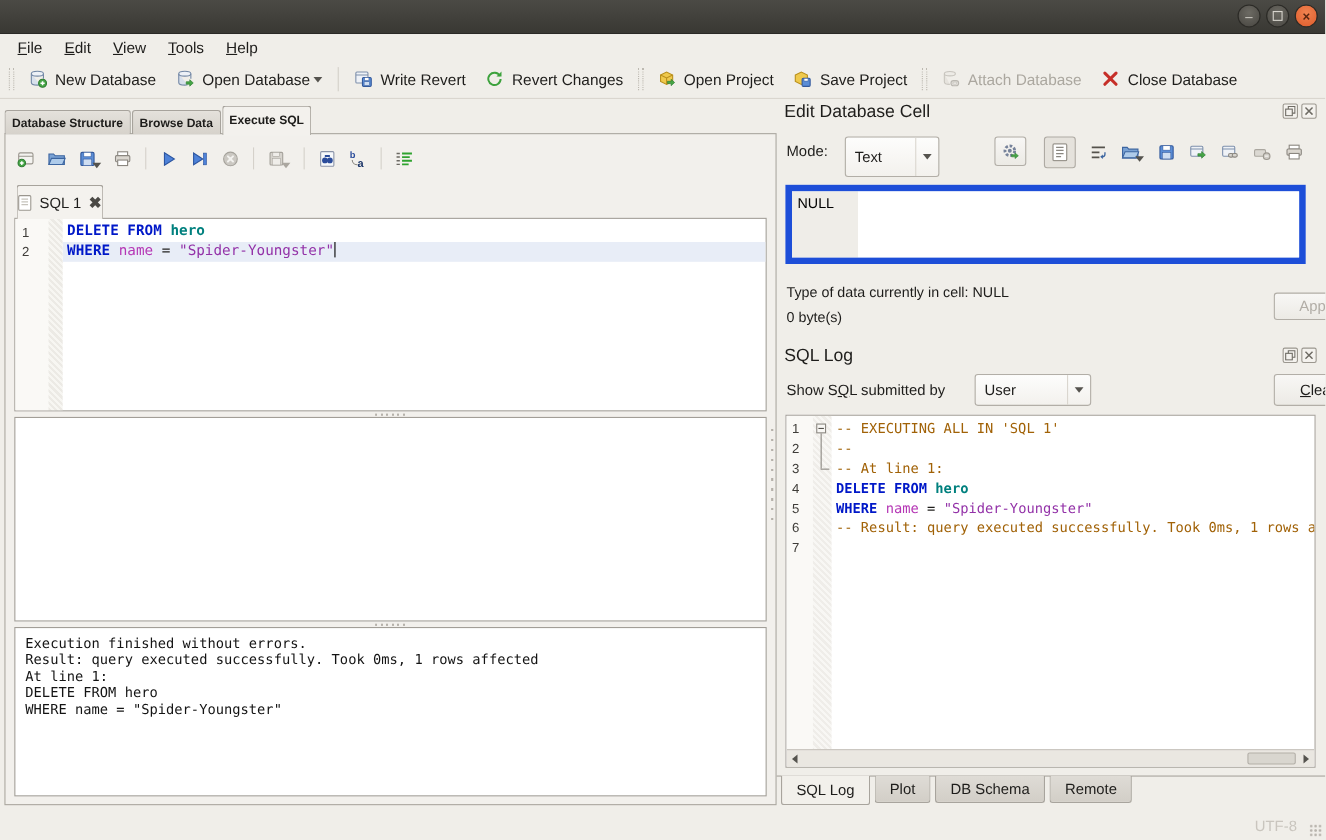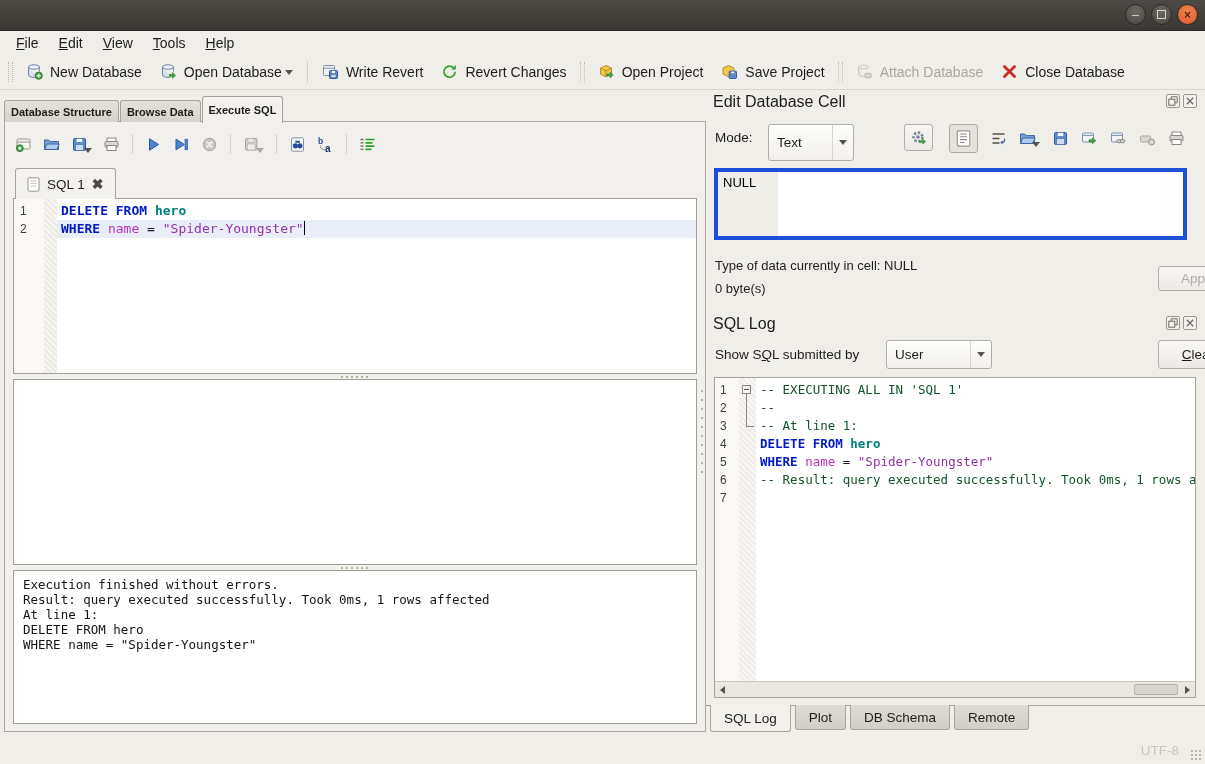--- a/index.html
+++ b/index.html
@@ -39,40 +39,40 @@
   .mtab{height:22px;box-sizing:border-box;padding:0 6px;display:flex;align-items:center;font-size:11px;
     background:linear-gradient(#E4E1DB,#D6D2CB);border:1px solid #A7A39C;border-bottom:none;border-radius:3px 3px 0 0;margin-right:1px;font-weight:bold;}
   .mtab.active{height:27px;background:#F3F1ED;margin-bottom:-1px;z-index:7;}
 
   
   .left-frame{position:absolute;left:4px;top:121px;width:702px;height:611px;box-sizing:border-box;
     border:1px solid #ABA7A0;background:#F2F0EC;}
   .sqlbar{position:absolute;left:10px;top:9px;height:26px;display:flex;align-items:center;gap:11px;}
   .sqlbar .sep{width:1px;height:20px;background:#D5D1CA;margin:0 1px;}
   .sqltabs{position:absolute;left:10px;top:46px;height:31px;display:flex;z-index:3;}
-  .sqltab{display:flex;align-items:center;gap:7px;padding:0 11px;font-size:13.5px;background:#F4F2EE;
+  .sqltab{display:flex;align-items:center;gap:7px;padding:0 0;font-size:13.5px;background:#F4F2EE;
     border:1px solid #A7A39C;border-bottom:none;border-radius:3px 3px 0 0;}
   .sqltab .x{font-weight:bold;color:#4B4945;font-size:14px;}
 
   .editor{position:absolute;left:8px;top:76px;width:684px;height:176px;box-sizing:border-box;border:1px solid #A29E97;
     background:#fff;display:flex;font-family:"DejaVu Sans Mono",monospace;font-size:13px;}
   .ed-gutter{width:30px;background:#FAF9F6;color:#3F3D39;font-family:"Liberation Sans",sans-serif;font-size:12px;
     padding:3px 0 0 6px;box-sizing:border-box;}
   .ed-gutter div{height:18px;line-height:18px;}
   .ed-fold{width:13px;background:repeating-linear-gradient(45deg,#ECEAE5 0 2px,#F7F6F2 2px 4px);}
   .ed-code{flex:1;padding-top:3px;overflow:hidden;}
   .ed-line{height:18px;line-height:18px;padding-left:4px;white-space:pre;}
   .ed-line.current{background:#E8EDF7;}
   .caret{display:inline-block;width:1px;height:14px;background:#000;vertical-align:-2px;}
 
   .kw{color:#0018C8;font-weight:bold}
   .tbl{color:#00807E;font-weight:bold}
   .idn{color:#B536B5}
   .strg{color:#9332A8}
-  .cmt{color:#14532d}
+  .cmt{color:#a16207}
 
   .hsplit{position:absolute;left:8px;width:684px;height:5px;background-image:repeating-linear-gradient(90deg,#B5B1AA 0 2px,transparent 2px 5px);
     background-size:28px 2px;background-repeat:no-repeat;background-position:center;}
   .grid-pane{position:absolute;left:8px;top:257px;width:684px;height:186px;box-sizing:border-box;border:1px solid #A29E97;background:#fff;}
   .msg-pane{position:absolute;left:8px;top:448px;width:684px;height:154px;box-sizing:border-box;border:1px solid #A29E97;background:#fff;
     font-family:"DejaVu Sans Mono",monospace;font-size:12.5px;line-height:15px;padding:6px 9px;color:#141414;}
 
   .vsplit{position:absolute;left:701px;top:390px;width:2px;height:84px;
     background-image:repeating-linear-gradient(180deg,#B5B1AA 0 2px,transparent 2px 9px);}
 
@@ -88,21 +88,21 @@
   .btn.disabled{color:#B1ADA6;}
   .combo{box-sizing:border-box;border:1px solid #B2AEA7;border-radius:3px;background:linear-gradient(#FDFDFC,#F3F1ED);
     display:flex;align-items:center;font-size:13.5px;}
   .combo .val{padding-left:8px;flex:1;}
   .combo .arrowbox{width:20px;align-self:stretch;border-left:1px solid #DAD6CF;display:flex;align-items:center;justify-content:center;}
 
   .cellbar{position:absolute;top:33px;right:20px;height:30px;display:flex;align-items:center;gap:12px;}
   .togglebox{width:29px;height:29px;box-sizing:border-box;border:1px solid #AEAAA3;border-radius:3px;background:#E5E2DC;
     display:flex;align-items:center;justify-content:center;}
 
-  .cell-editor{position:absolute;left:8px;top:78px;width:473px;height:72px;box-sizing:border-box;border:4px solid #1d4ed8;
+  .cell-editor{position:absolute;left:8px;top:78px;width:473px;height:72px;box-sizing:border-box;border:6px solid #1d4ed8;
     background:#fff;display:flex;}
   .cell-gutter{width:60px;background:#EFEDE8;font-size:13px;padding:3px 0 0 5px;box-sizing:border-box;color:#000;}
 
   .info{position:absolute;left:9px;font-size:13px;}
   .log-box{position:absolute;left:8px;top:287px;width:482px;height:321px;box-sizing:border-box;border:1px solid #A8A49D;background:#fff;
     font-family:"DejaVu Sans Mono",monospace;font-size:12.5px;overflow:hidden;}
   .log-scroll{display:flex;height:304px;}
   .log-gutter{width:24px;background:#FAF9F6;color:#3F3D39;font-family:"Liberation Sans",sans-serif;font-size:12px;
     padding:3px 0 0 5px;box-sizing:border-box;}
   .log-gutter div{height:18px;line-height:18px;}

